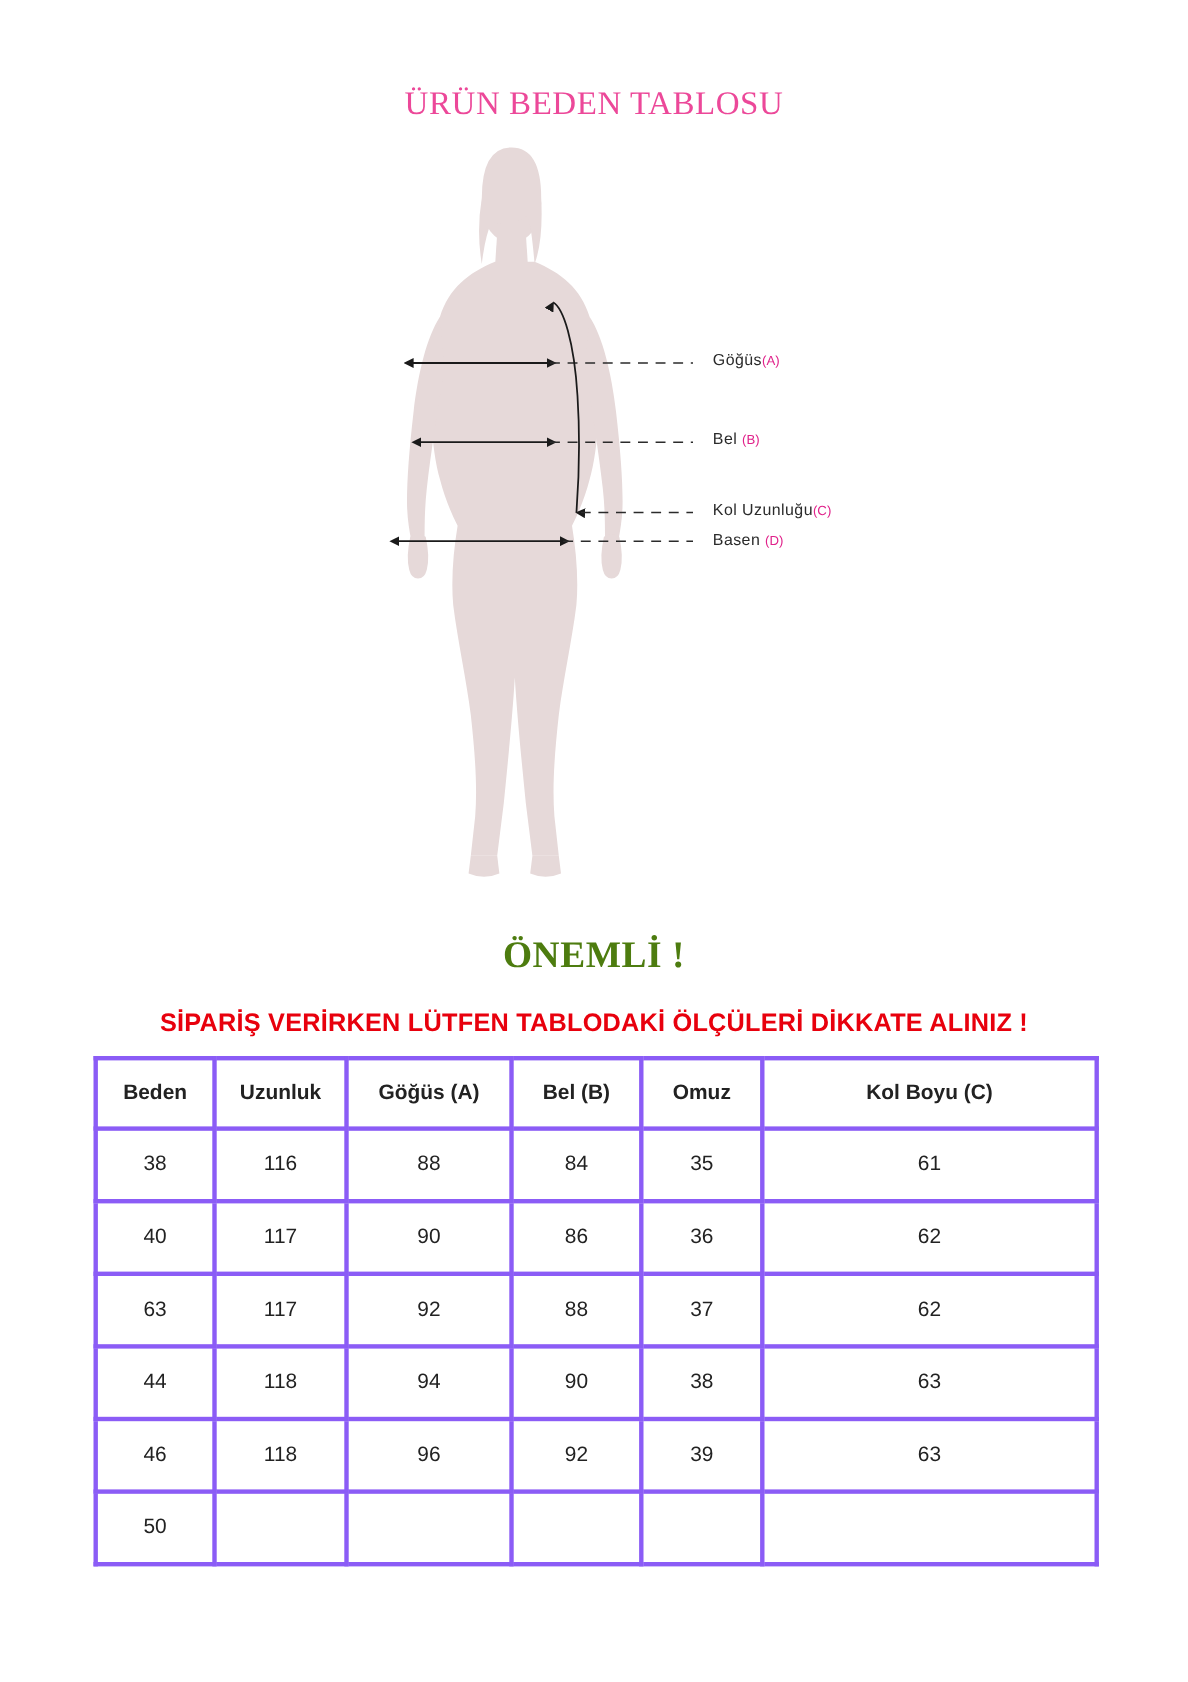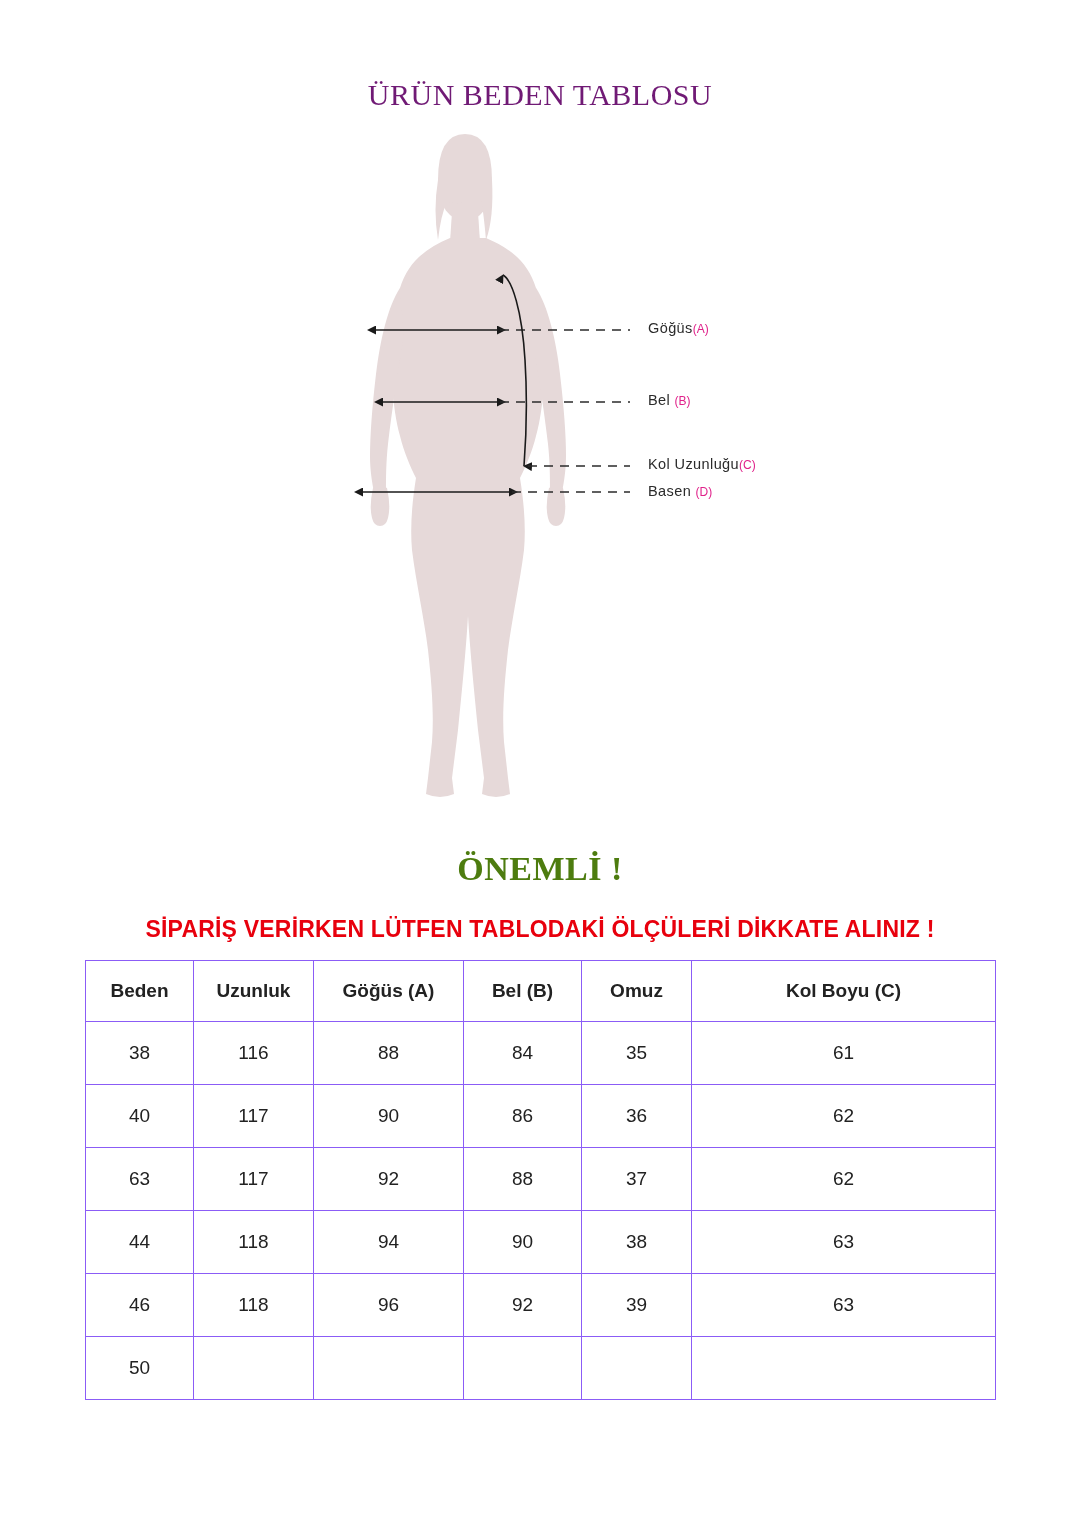--- a/index.html
+++ b/index.html
@@ -19,21 +19,21 @@
   
   .page-title {
     position: absolute;
     top: 78px;
     left: 0;
     width: 1080px;
     text-align: center;
     font-family: "Liberation Serif", serif;
     font-size: 30px;
     letter-spacing: 0.5px;
-    color: #701a75;
+    color: #ec4899;
   }
 
   
   .figure-area {
     position: absolute;
     top: 130px;
     left: 300px;
     width: 520px;
     height: 690px;
   }
@@ -91,21 +91,21 @@
     left: 85px;
     width: 910px;
   }
   table.size-table {
     border-collapse: collapse;
     width: 910px;
     table-layout: fixed;
   }
   table.size-table th,
   table.size-table td {
-    border: 1px solid #8b5cf6;
+    border: 4px solid #8b5cf6;
     text-align: center;
     font-family: "Liberation Sans", sans-serif;
     color: #222;
   }
   table.size-table th {
     height: 58px;
     font-size: 19px;
     font-weight: bold;
   }
   table.size-table td {

